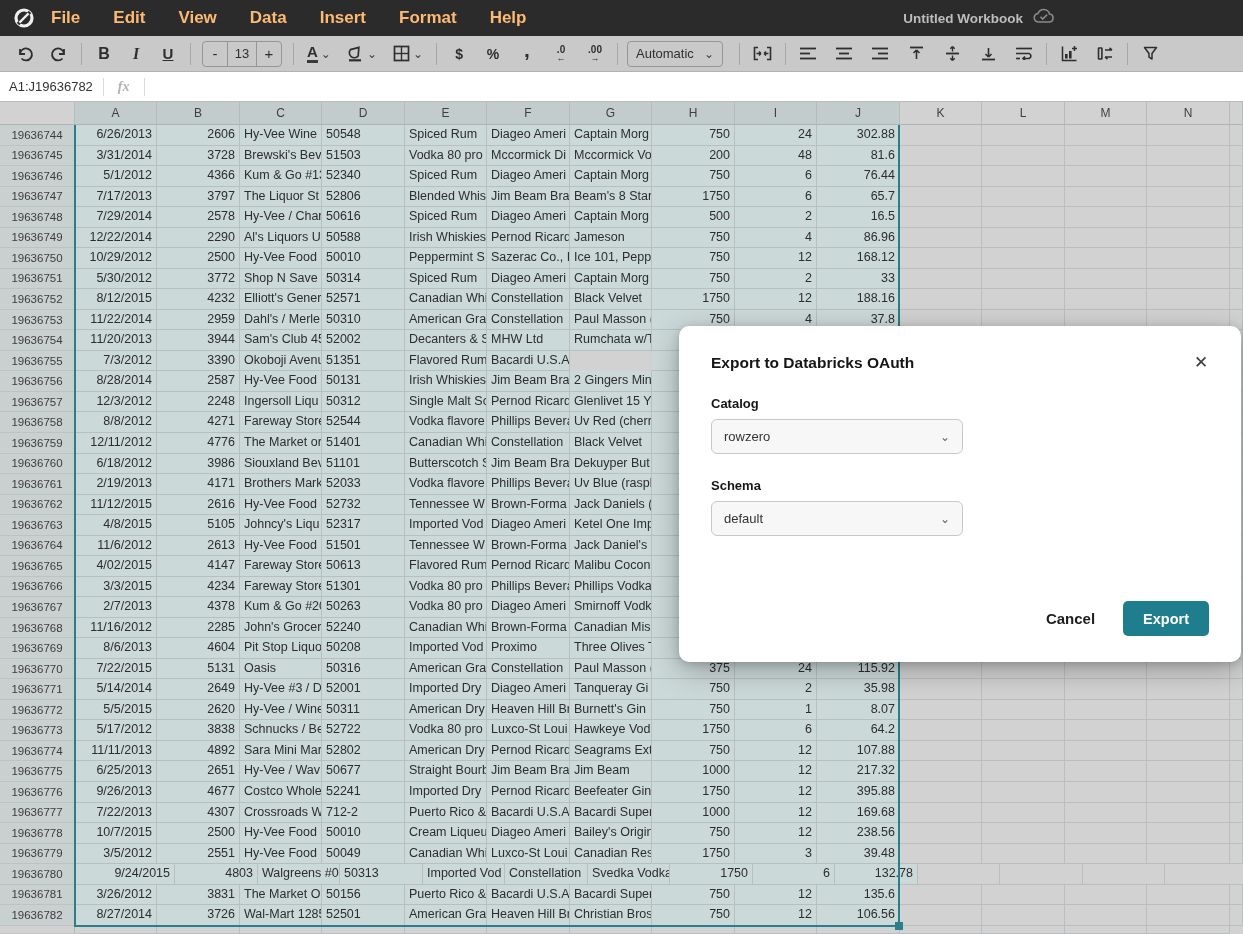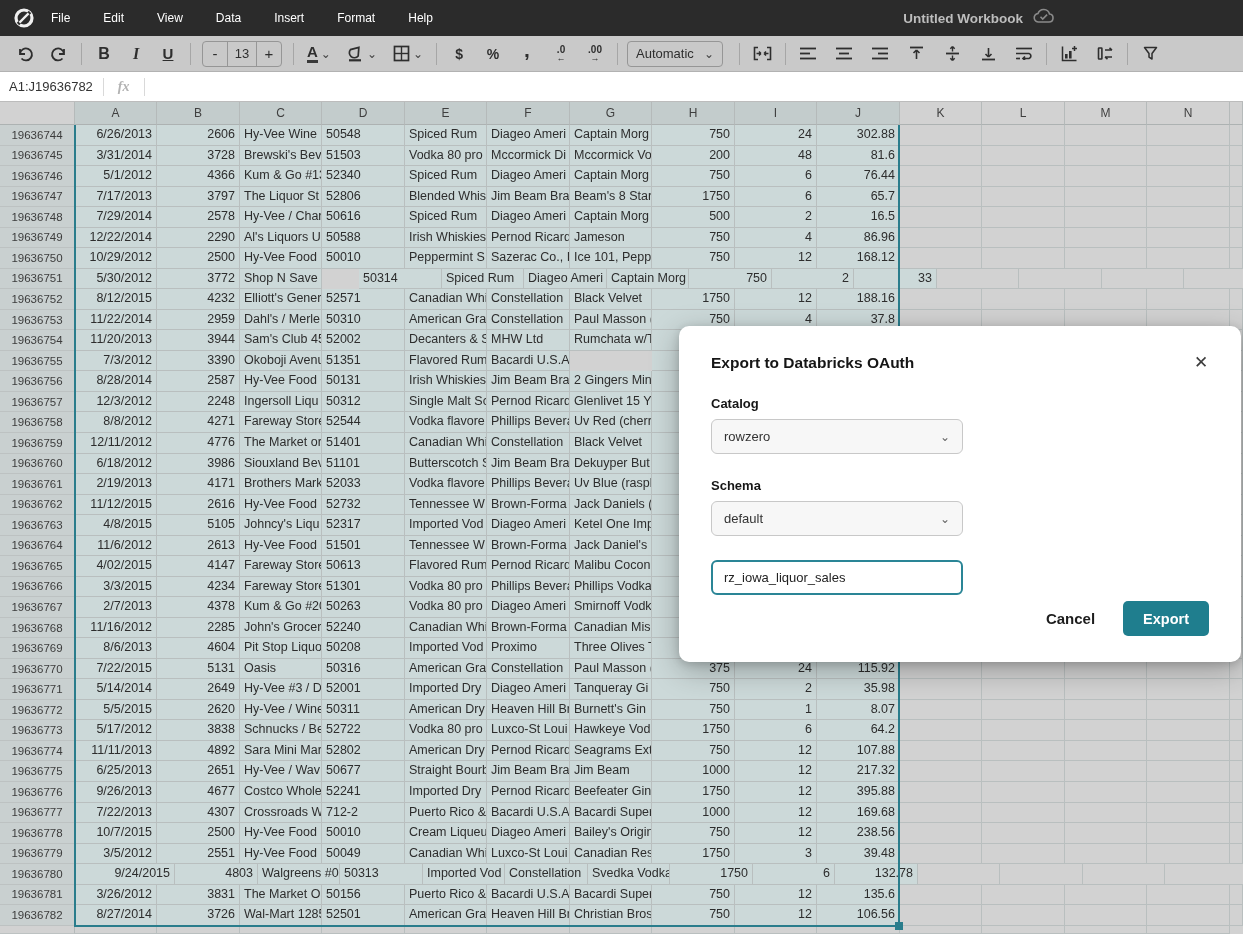--- a/index.html
+++ b/index.html
@@ -2,21 +2,21 @@
 <html><head>
 <meta charset="utf-8">
 <style>
   * { margin:0; padding:0; box-sizing:border-box; }
   html,body { width:1243px; height:934px; overflow:hidden; font-family:"Liberation Sans", sans-serif; background:#d2d2d2; }
   .app { position:relative; width:1243px; height:934px; }
 
   
   .menubar { position:absolute; left:0; top:0; width:1243px; height:36px; background:#2b2b2b; display:flex; align-items:center; }
   .logo { width:22px; height:22px; margin:0 16px 0 13px; display:flex; align-items:center; justify-content:center; }
-  .menu-item { color:#ffffff; font-size:12px; font-weight:400; margin-right:33px; cursor:default; }
+  .menu-item { color:#fdba74; font-size:17px; font-weight:700; margin-right:33px; cursor:default; }
   .wb-title-wrap { margin-left:auto; margin-right:188px; display:flex; align-items:center; gap:10px; }
   .wb-title { color:#bdbdbd; font-size:13.5px; font-weight:700; }
 
   
   .toolbar { position:absolute; left:0; top:36px; width:1243px; height:36px; background:#c9c9c9; border-bottom:1px solid #b2b2b2; display:flex; align-items:center; color:#2e2e2e; }
   .tb-sep { width:1px; height:22px; background:#a6a6a6; margin:0 9px; flex:0 0 auto; }
   .tb-btn { height:28px; min-width:26px; padding:0 4px; display:flex; align-items:center; justify-content:center; font-size:15px; color:#2e2e2e; border-radius:4px; flex:0 0 auto; }
   .tb-btn svg { display:block; }
   .bold-b { font-weight:800; font-size:16px; }
   .italic-i { font-style:italic; font-family:"Liberation Serif", serif; font-size:16px; font-weight:700; }
@@ -421,21 +421,21 @@
           <div class="cell" style="width: 83px;"></div>
           <div class="cell" style="width: 82px;"></div>
           <div class="cell" style="width: 83px;"></div>
           <div class="cell" style="width: 13px;"></div>
         </div>
         <div class="grid-row">
           <div class="rowhdr">19636751</div>
           <div class="cell sel num" style="width: 82px;">5/30/2012</div>
           <div class="cell sel num" style="width: 83px;">3772</div>
           <div class="cell sel" style="width: 82px;">Shop N Save</div>
-          <div class="cell sel" style="width: 83px; margin-left: 37px;">50314</div>
+          <div class="cell sel" style="width: 83px;">50314</div>
           <div class="cell sel" style="width: 82px;">Spiced Rum</div>
           <div class="cell sel" style="width: 83px;">Diageo Ameri</div>
           <div class="cell sel" style="width: 82px;">Captain Morg</div>
           <div class="cell sel num" style="width: 83px;">750</div>
           <div class="cell sel num" style="width: 82px;">2</div>
           <div class="cell sel num" style="width: 83px;">33</div>
           <div class="cell" style="width: 82px;"></div>
           <div class="cell" style="width: 83px;"></div>
           <div class="cell" style="width: 82px;"></div>
           <div class="cell" style="width: 83px;"></div>
@@ -1038,23 +1038,20 @@
 
     <div class="fld">
       <div class="fld-label">Schema</div>
       <div class="dd">
         <span>default</span>
           <span class="chev">⌄</span>
       </div>
     </div>
 
     <div class="fld">
-      <div class="txt-input">
-        <span>rz_iowa_liquor_sales</span>
-      </div>
     </div>
 
     <div class="modal-actions">
       <div class="btn-cancel">Cancel</div>
       <div class="btn-export">Export</div>
     </div>
   </div>
 
 </div>
 

